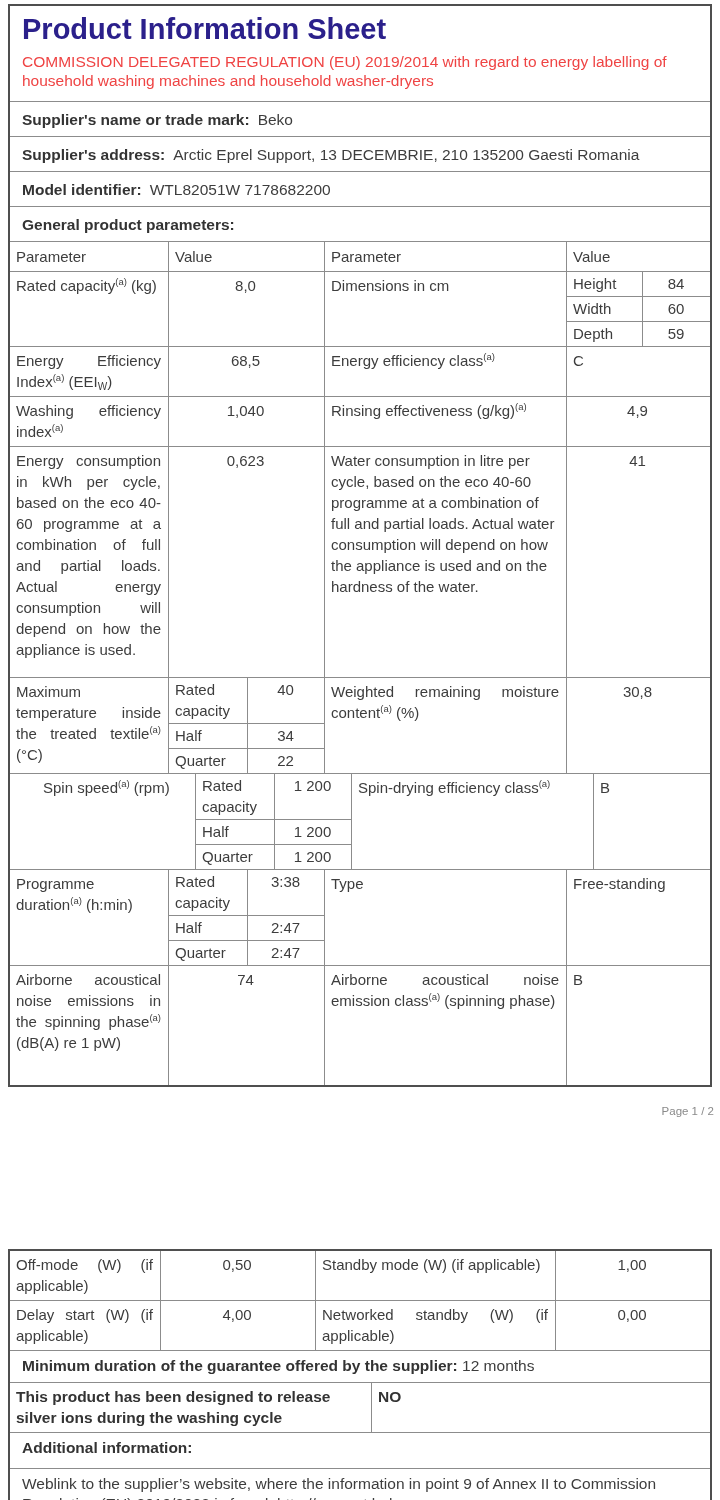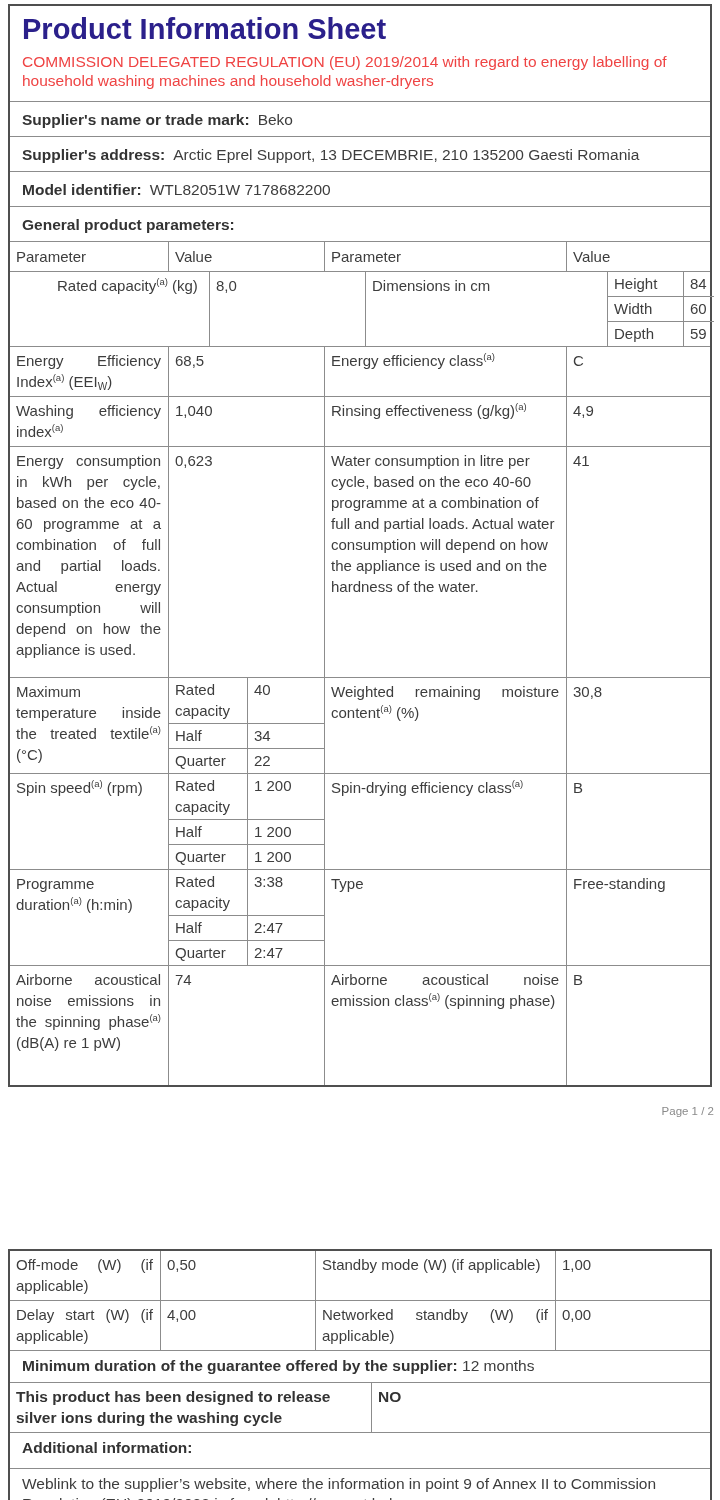--- a/index.html
+++ b/index.html
@@ -35,42 +35,42 @@
     display:grid; grid-template-columns:158px 156px 242px 1fr;
     border-top:1px solid #8c8c8c; font-size:15px; line-height:21px;
   }
   .t1row-sub {
     display:grid; grid-template-columns:158px 156px 242px 1fr;
     border-top:1px solid #8c8c8c; font-size:15px; line-height:21px;
   }
   .cell { padding:3px 7px 4px 6px; }
   .bl { border-left:1px solid #8c8c8c; }
   .pcell { text-align:justify; }
-  .vcell { text-align:left; padding-right:8px; }
+  .vcell { text-align:center; padding-right:8px; }
   .lcell { text-align:left; }
   .hdr { font-size:15px; }
   .hdr .cell { padding-top:4px; padding-bottom:4px; }
   sup { font-size:9.5px; vertical-align:6px; line-height:0; }
   sub { font-size:10px; vertical-align:-3px; line-height:0; }
 
   
   .stack { display:flex; flex-direction:column; height:100%; }
   .srow { display:grid; grid-template-columns:78px 1fr; border-bottom:1px solid #8c8c8c; }
   .srow:last-child { border-bottom:none; flex:1; }
   .drow { display:grid; grid-template-columns:75px 1fr; border-bottom:1px solid #8c8c8c; min-height:20px; }
   .drow:last-child { border-bottom:none; flex:1; }
   .srow .cell, .drow .cell { padding:1px 7px 2px 6px; }
 
   
-  .r-cap  { min-height:63px;padding-left:41px; }
+  .r-cap  { min-height:63px; }
   .r-eei  { min-height:47px; }
   .r-wash { min-height:47px; }
   .r-energy { min-height:231px; }
   .r-temp { min-height:95px; }
-  .r-spin { min-height:95px; }
+  .r-spin { min-height:95px;padding-left:27px; }
   .r-dur  { min-height:93px; }
   .r-noise{ min-height:120px; }
   .sr-tall { min-height:45px; }
   .sr-short{ min-height:24px; }
 
   
   .page-indicator {
     text-align:right; font-size:11.5px; color:#8a8a8a;
     margin:18px 6px 0 0;
   }

